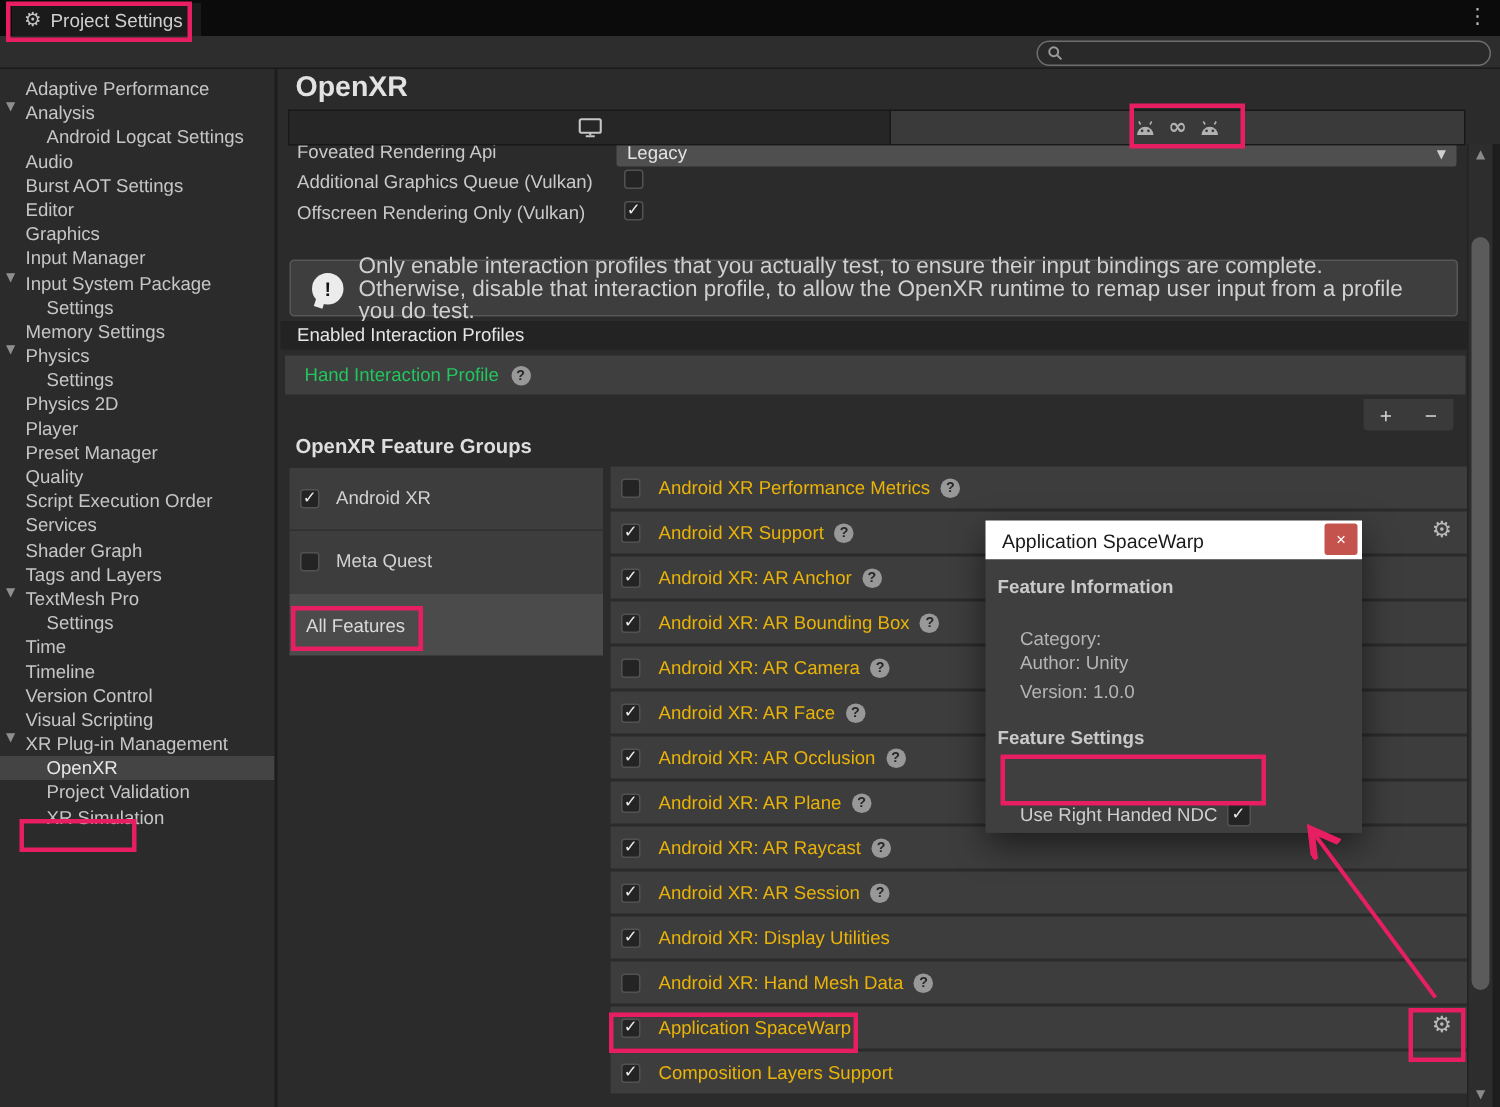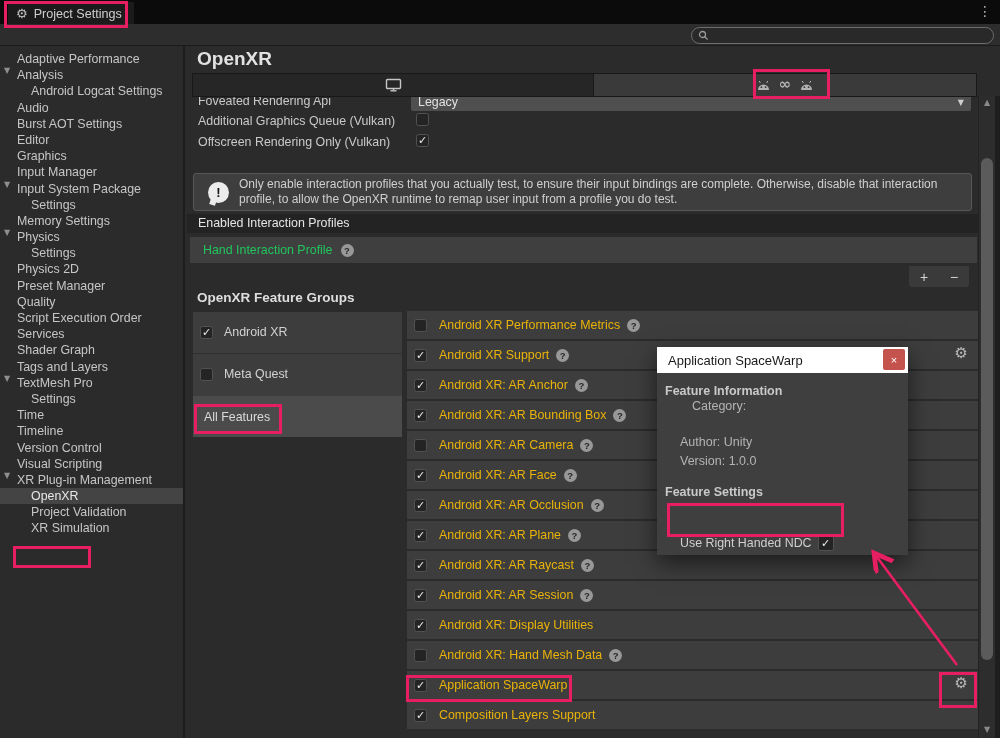--- a/index.html
+++ b/index.html
@@ -59,21 +59,21 @@
   #dd-foveated { left:226px; top:-3px; width:560px; height:17px; background:#4f4f4f; border-radius:2px;
                  color:#e3e3e3; line-height:16px; padding-left:7px; font-size:12.4px; }
   #dd-foveated .caret { position:absolute; right:7px; top:5px; font-size:8px; color:#cfcfcf; }
 
   #helpbox { left:8px; top:76px; width:779px; height:38px; background:#3e3e3e; border:1px solid #575757;
              border-radius:3px; display:flex; align-items:center; padding:0 14px; gap:10px; }
   #info-icon { width:21px; height:21px; background:#ececec; border-radius:50%; position:relative; flex:none;
                display:flex; align-items:center; justify-content:center; color:#141414; font-weight:bold; font-size:13px; }
   #info-icon::after { content:""; position:absolute; left:2px; bottom:-2px; width:6px; height:6px;
                       background:#ececec; transform:rotate(18deg); }
-  #helpbox .txt { font-size:12px; line-height:15px; color:#d0d0d0; }
+  #helpbox .txt { font-size:15px; line-height:15px; color:#d0d0d0; }
 
   #ip-header { left:2px; top:117px; width:792px; height:19px; background:#232323; line-height:19px;
                padding-left:11px; color:#e5e5e5; }
   #hand-row { left:5px; top:140px; width:787px; height:26px; background:#3f3f3f; display:flex; align-items:center; }
   #hand-row .lbl { margin-left:13px; color:#22c55e; }
   .help-icon { width:13px; height:13px; border-radius:50%; background:#989898; color:#262626;
                font-size:9.5px; font-weight:bold; display:flex; align-items:center; justify-content:center;
                margin-left:8px; flex:none; }
   #plusminus { left:724px; top:169px; width:60px; height:21px; background:#3a3a3a; border-radius:0 0 3px 3px;
                display:flex; align-items:center; justify-content:space-around; color:#d5d5d5; font-size:14px; }
@@ -146,20 +146,21 @@
       <div class="side-item ind1"><span>Burst AOT Settings</span></div>
       <div class="side-item ind1"><span>Editor</span></div>
       <div class="side-item ind1"><span>Graphics</span></div>
       <div class="side-item ind1"><span>Input Manager</span></div>
       <div class="side-item ind0"><span class="fold icon-font">▼</span><span>Input System Package</span></div>
       <div class="side-item ind2"><span>Settings</span></div>
       <div class="side-item ind1"><span>Memory Settings</span></div>
       <div class="side-item ind0"><span class="fold icon-font">▼</span><span>Physics</span></div>
       <div class="side-item ind2"><span>Settings</span></div>
       <div class="side-item ind1"><span>Physics 2D</span></div>
+      <div class="side-item ind1"><span>Player</span></div>
       <div class="side-item ind1"><span>Preset Manager</span></div>
       <div class="side-item ind1"><span>Quality</span></div>
       <div class="side-item ind1"><span>Script Execution Order</span></div>
       <div class="side-item ind1"><span>Services</span></div>
       <div class="side-item ind1"><span>Shader Graph</span></div>
       <div class="side-item ind1"><span>Tags and Layers</span></div>
       <div class="side-item ind0"><span class="fold icon-font">▼</span><span>TextMesh Pro</span></div>
       <div class="side-item ind2"><span>Settings</span></div>
       <div class="side-item ind1"><span>Time</span></div>
       <div class="side-item ind1"><span>Timeline</span></div>
@@ -346,21 +347,21 @@
   </div>
 </div>
 
 <div class="abs" id="popup">
   <div id="popup-title">
     <span>Application SpaceWarp</span>
     <span id="popup-close">×</span>
   </div>
   <div id="popup-body">
     <div class="popup-h" style="top:11px;">Feature Information</div>
-    <div class="popup-t" style="top:26px;margin-left:12px;">Category:</div>
+    <div class="popup-t" style="top:46px;">Category:</div>
     <div class="popup-t" style="top:62px;">Author: Unity</div>
     <div class="popup-t" style="top:81px;">Version: 1.0.0</div>
     <div class="popup-h" style="top:112px;">Feature Settings</div>
     <div id="popup-setting">
       <span>Use Right Handed NDC</span>
       <span class="checkbox checked">
           <span>✓</span>
         </span>
     </div>
   </div>

